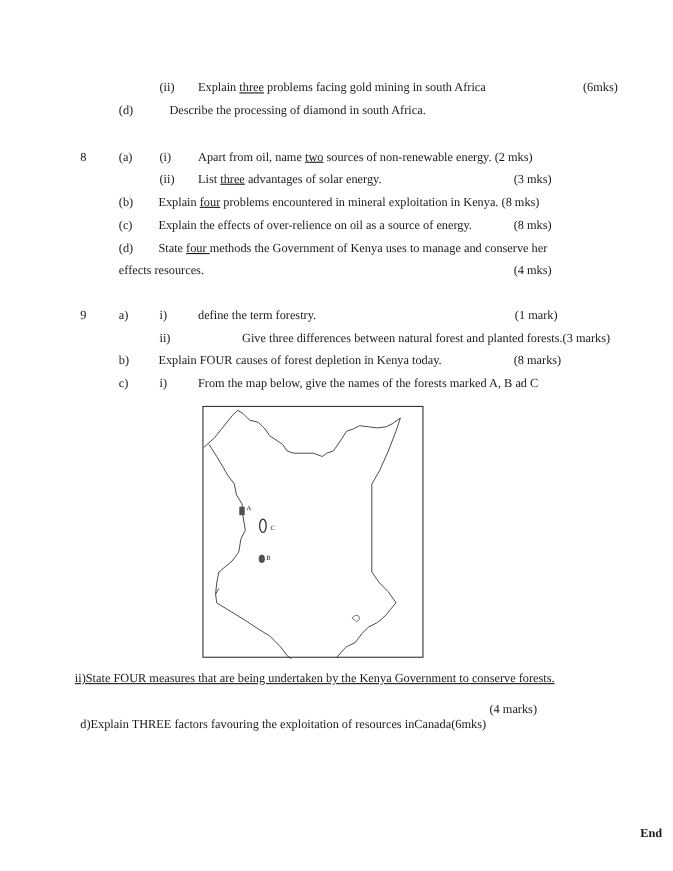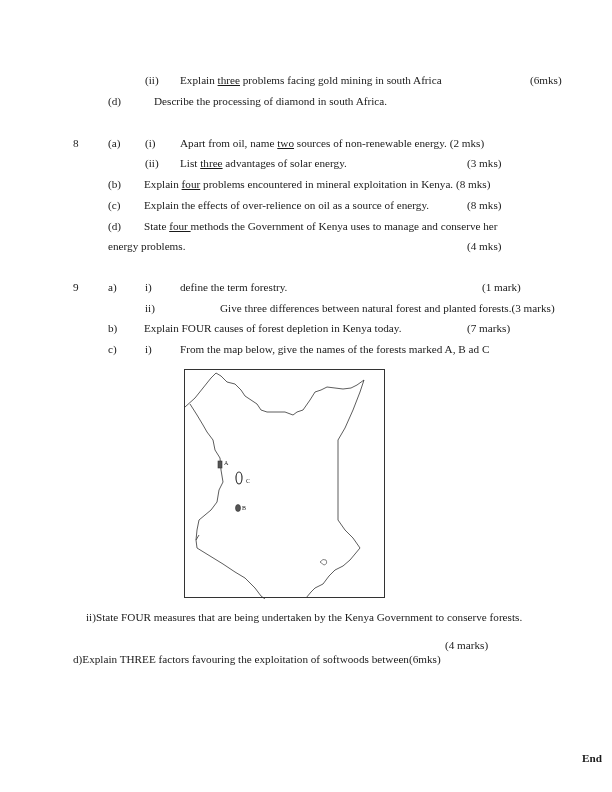--- a/index.html
+++ b/index.html
@@ -39,35 +39,35 @@
 
 <span class="ln" style="left:108px;top:178px;">(b)</span>
 <span class="ln" style="left:144px;top:178px;"><span>Explain </span><u class="b">four</u><span> problems encountered in mineral exploitation in Kenya. (8 mks)</span></span>
 
 <span class="ln" style="left:108px;top:199px;">(c)</span>
 <span class="ln" style="left:144px;top:199px;">Explain the effects of over-relience on oil as a source of energy.</span>
 <span class="ln" style="left:467px;top:199px;">(8 mks)</span>
 
 <span class="ln" style="left:108px;top:220px;">(d)</span>
 <span class="ln" style="left:144px;top:220px;"><span>State </span><u class="b">four </u><span>methods the Government of Kenya uses to manage and conserve her</span></span>
-<span class="ln" style="left:108px;top:240px;">energy problems.</span>
+<span class="ln" style="left:108px;top:240px;">effects resources.</span>
 <span class="ln" style="left:467px;top:240px;">(4 mks)</span>
 
 <span class="num" style="left:73px;top:281px;">9</span>
 <span class="ln" style="left:108px;top:281px;">a)</span>
 <span class="ln" style="left:145px;top:281px;">i)</span>
 <span class="ln" style="left:180px;top:281px;">define the term forestry.</span>
-<span class="ln" style="left:482px;top:281px;font-family:Liberation Serif, serif;">(1 mark)</span>
+<span class="ln" style="left:468px;top:281px;font-family:Liberation Serif, serif;">(1 mark)</span>
 
 <span class="ln" style="left:145px;top:302px;">ii)</span>
 <span class="ln" style="left:180px;top:302px;margin-left:40px;">Give three differences between natural forest and planted forests.(3 marks)</span>
 
 <span class="ln" style="left:108px;top:322px;">b)</span>
 <span class="ln" style="left:144px;top:322px;">Explain FOUR causes of forest depletion in Kenya today.</span>
-<span class="ln" style="left:467px;top:322px;">(7 marks)</span>
+<span class="ln" style="left:467px;top:322px;">(8 marks)</span>
 
 <span class="ln" style="left:108px;top:343px;">c)</span>
 <span class="ln" style="left:145px;top:343px;">i)</span>
 <span class="ln" style="left:180px;top:343px;">From the map below, give the names of the forests marked A, B ad C</span>
 
 <div class="map">
   <svg width="201" height="229" viewBox="0 0 201 229">
     <g fill="none" stroke="#333" stroke-width="0.8" stroke-linejoin="round">
 
       <path d="M0,37 L10,28 L18,18 L26,8 L31,3 L36,6 L42,12 L50,14 L56,20 L60,26 L66,30 L72,34 L76,40 L82,42 L90,42 L100,42 L108,45 L112,42 L118,40 L125,30 L130,22 L136,20 L142,17 L150,18 L158,19 L166,18 L172,15 L179,10 L175,22 L168,40 L160,58 L153,70 L153,90 L153,120 L153,150 L160,160 L168,168 L175,178 L170,184 L165,190 L158,196 L150,200 L144,206 L138,214 L130,218 L126,222 L121,228"></path>
@@ -82,17 +82,17 @@
     </g>
     <g fill="none" stroke="#333" stroke-width="0.6">
       <path d="M135,192 q3,-4 6,-2 q2,4 -2,5 z"></path>
     </g>
   </svg>
   <span class="ln" style="left:39px;top:90px;font-size:6px;line-height:7px;">A</span>
   <span class="ln" style="left:61px;top:108px;font-size:6px;line-height:7px;">C</span>
   <span class="ln" style="left:57px;top:135px;font-size:6px;line-height:7px;">B</span>
 </div>
 
-<span class="ln" style="left:86px;top:611px;">ii)State FOUR measures that are being undertaken by the Kenya Government to conserve forests.</span>
+<span class="ln" style="left:68px;top:611px;text-decoration:underline;">ii)State FOUR measures that are being undertaken by the Kenya Government to conserve forests.</span>
 <span class="ln" style="left:445px;top:639px;">(4 marks)</span>
-<span class="ln" style="left:73px;top:653px;">d)Explain THREE factors favouring the exploitation of softwoods between(6mks)</span>
+<span class="ln" style="left:73px;top:653px;">d)Explain THREE factors favouring the exploitation of resources inCanada(6mks)</span>
 
 <span class="ln end" style="left:543px;top:752px;">End</span>
 
 </body></html>

